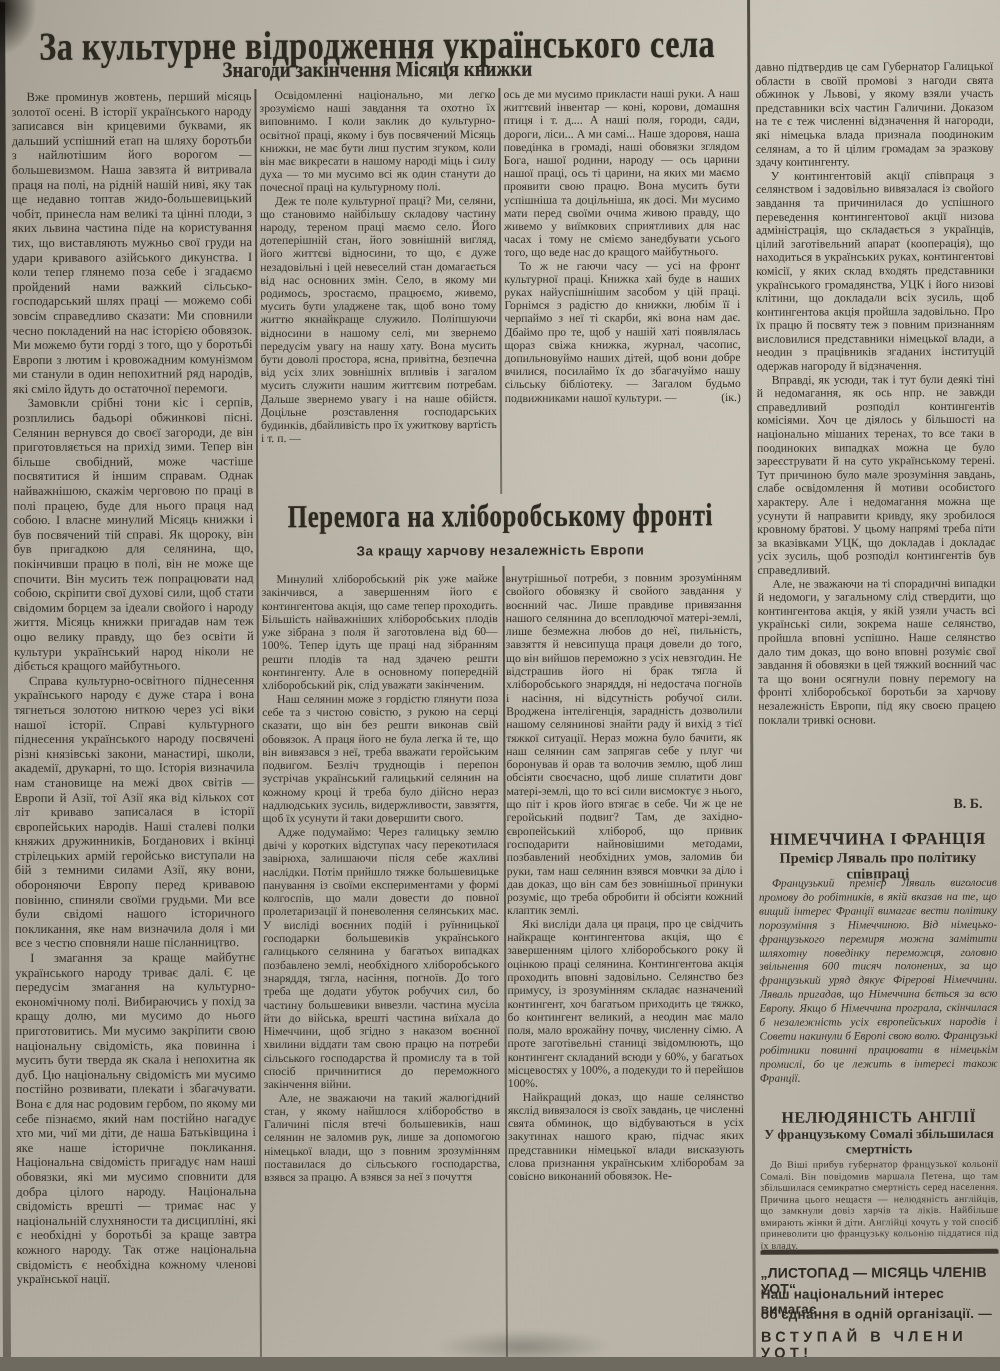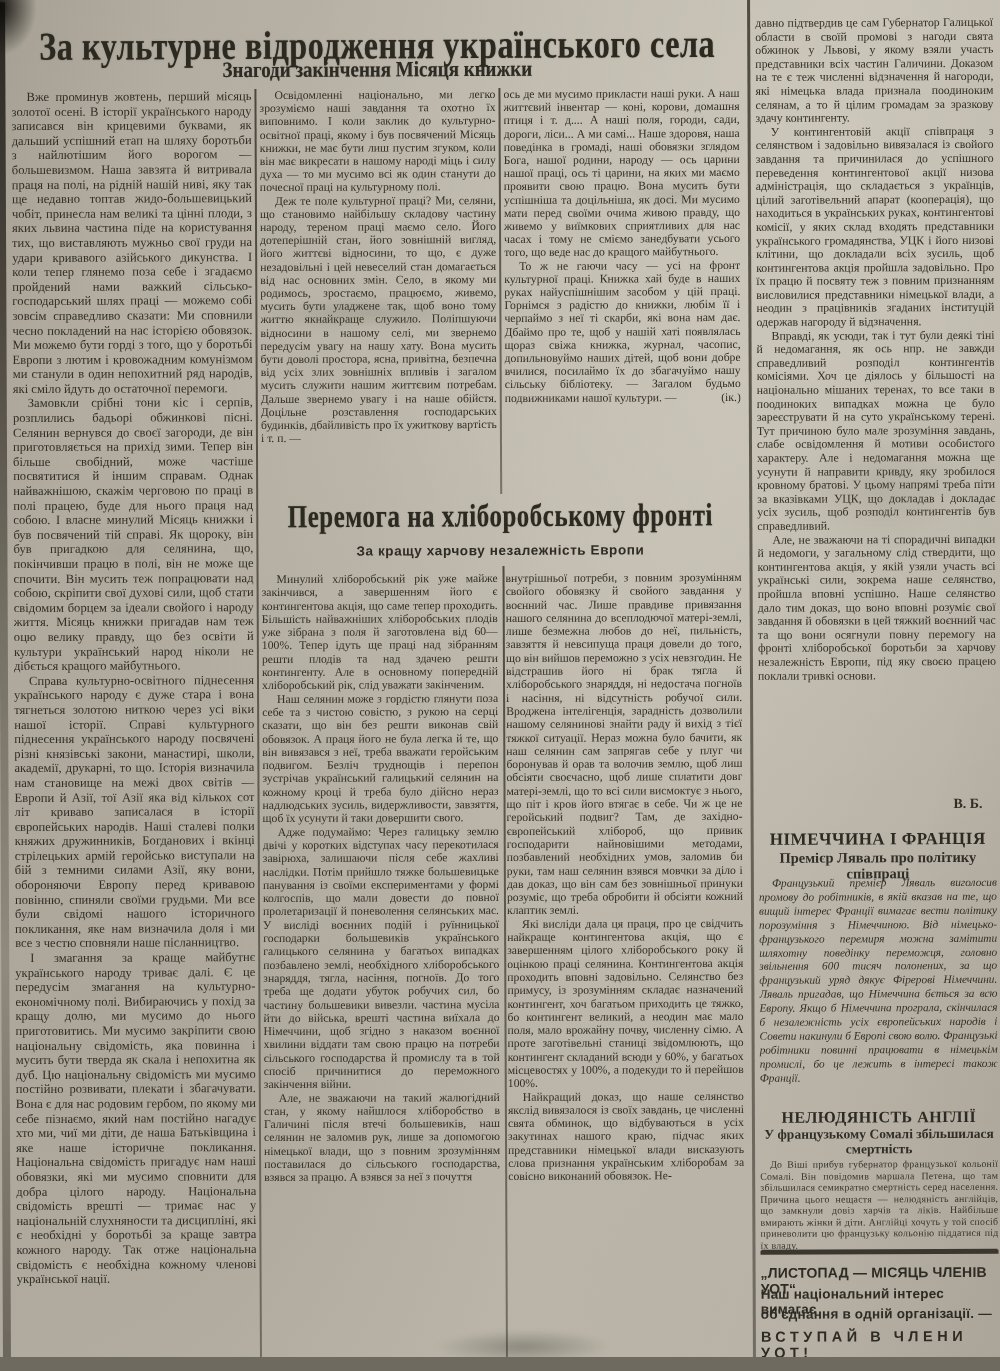--- a/index.html
+++ b/index.html
@@ -44,21 +44,21 @@
     font-size:25px;font-weight:bold;letter-spacing:.5px;color:#2c2921;text-shadow:0 0 1px rgba(44,41,33,.55);}
   .art2-subheadline{position:absolute;left:258px;top:543px;width:486px;text-align:center;
     font-family:"Liberation Sans","DejaVu Sans",sans-serif;font-size:13.5px;font-weight:bold;letter-spacing:.6px;color:#2e2b24;}
   .colA{left:262px;top:572px;width:236px;height:788px;font-size:11.7px;line-height:13.3px;}
   .colB{left:506px;top:572px;width:236px;height:788px;font-size:11.7px;line-height:13.3px;}
 
   .right{position:absolute;left:758px;top:0;width:238px;height:1371px;}
   .right .blk{position:absolute;left:0;width:238px;}
   .rc-paras{top:18px;height:786px;overflow:hidden;font-size:11.8px;line-height:13.6px;text-align:justify;}
   .rc-paras p{text-indent:15px;}
-  .rc-paras p.cont{text-indent:0;}
+  .rc-paras p.cont{text-indent:0;margin-top:44px;}
   .rc-sig{top:798px;text-align:right;font-size:14px;font-weight:bold;padding-right:14px;box-sizing:border-box;}
   .sec-title{text-align:center;font-weight:bold;color:#2d2a23;}
   .gf-title{top:831px;font-size:17px;letter-spacing:.5px;}
   .gf-sub{top:851px;font-size:14.5px;font-weight:bold;text-align:center;line-height:16px;}
   .gf-p{top:878px;height:230px;overflow:hidden;font-size:11.3px;line-height:13.9px;text-align:justify;}
   .gf-p p{text-indent:13px;font-style:italic;}
   .en-title{top:1110px;font-size:16px;letter-spacing:.5px;}
   .en-sub{top:1128px;font-size:13.5px;font-weight:bold;text-align:center;line-height:15px;}
   .en-p{top:1160px;height:100px;overflow:hidden;font-size:9.9px;line-height:11.5px;letter-spacing:.25px;text-align:justify;font-weight:bold;color:#35322b;}
   .en-p p{text-indent:10px;}

